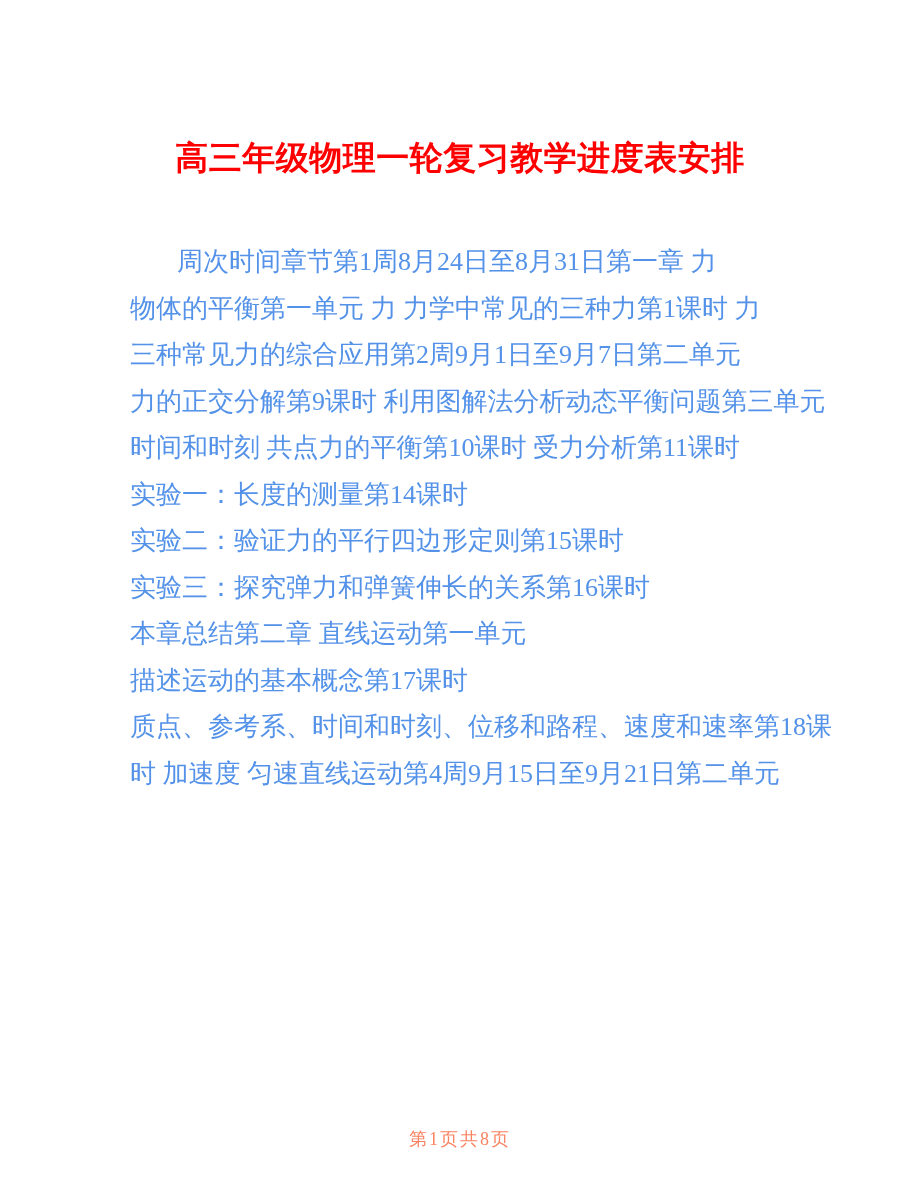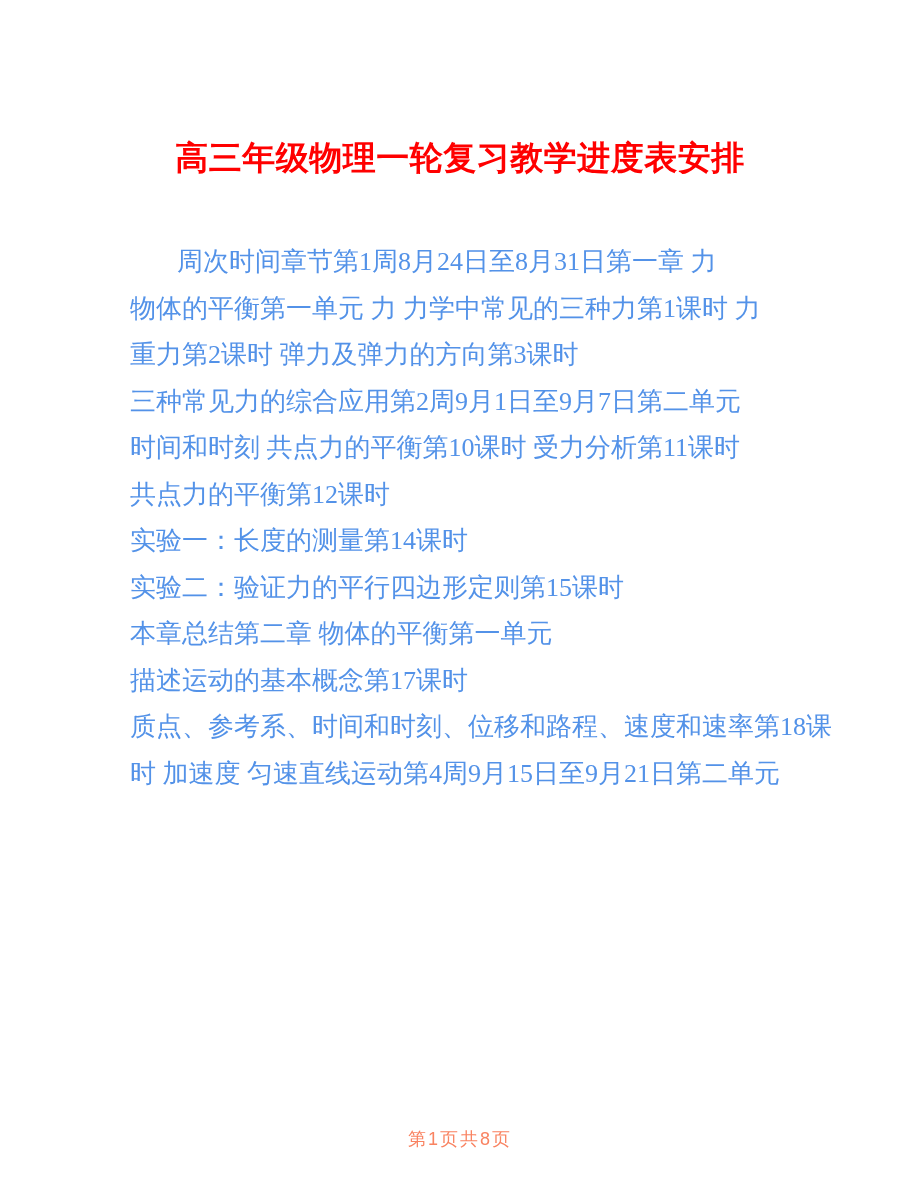--- a/index.html
+++ b/index.html
@@ -48,44 +48,44 @@
   }
   .doc-body p.indent-first {
     text-indent: 47px;
   }
   .doc-footer {
     position: absolute;
     top: 1101px;
     left: 0;
     width: 100%;
     text-align: center;
-    font-family: Liberation Sans, sans-serif;
+    font-family: Liberation Serif, serif;
     font-size: 18px;
     line-height: 28px;
     letter-spacing: 2px;
     color: var(--footer-color);
   }
 </style>
 </head>
 <body>
 
 <div class="page">
 
   <h1 class="doc-title">高三年级物理一轮复习教学进度表安排</h1>
 
   <div class="doc-body">
     <p class="indent-first">周次时间章节第1周8月24日至8月31日第一章 力</p>
     <p>物体的平衡第一单元 力 力学中常见的三种力第1课时 力</p>
-    <p>重力第2课时 弹力及弹力的方向第3课时</p>
     <p>三种常见力的综合应用第2周9月1日至9月7日第二单元</p>
+    <p>力的正交分解第9课时 利用图解法分析动态平衡问题第三单元</p>
     <p>时间和时刻 共点力的平衡第10课时 受力分析第11课时</p>
-    <p>共点力的平衡第12课时</p>
     <p>实验一：长度的测量第14课时</p>
     <p>实验二：验证力的平行四边形定则第15课时</p>
-    <p>本章总结第二章 物体的平衡第一单元</p>
+    <p>实验三：探究弹力和弹簧伸长的关系第16课时</p>
+    <p>本章总结第二章 直线运动第一单元</p>
     <p>描述运动的基本概念第17课时</p>
     <p>质点、参考系、时间和时刻、位移和路程、速度和速率第18课</p>
     <p>时 加速度 匀速直线运动第4周9月15日至9月21日第二单元</p>
   </div>
 
   <div class="doc-footer">第1页共8页</div>
 
 </div>
 
 </body></html>

